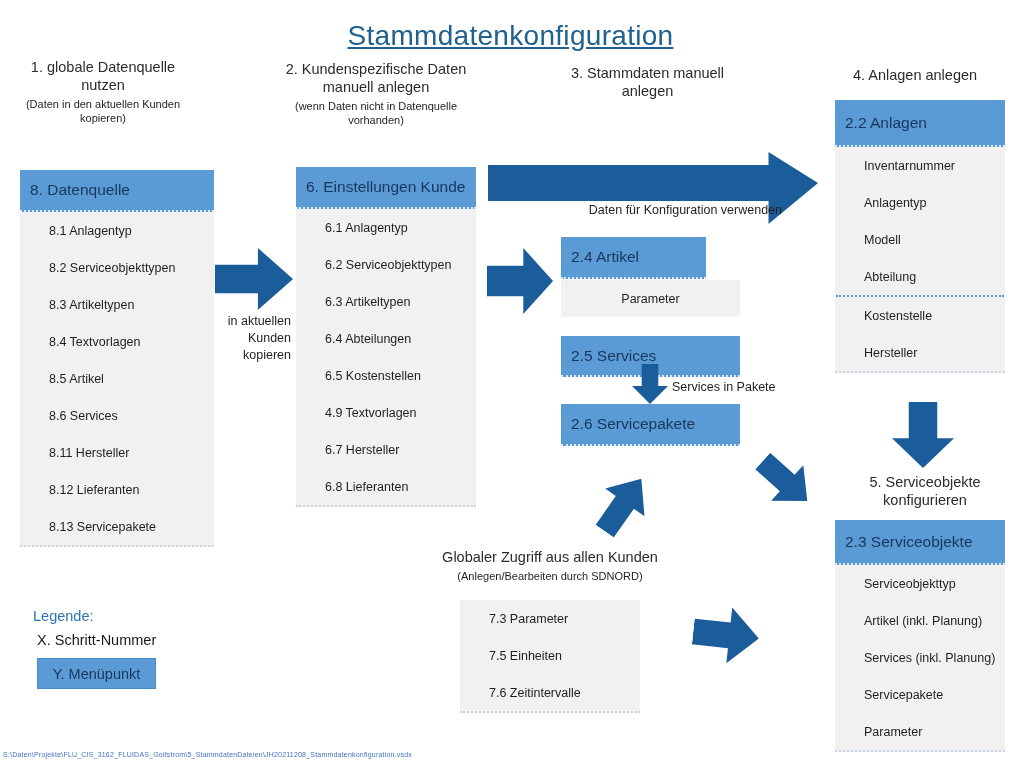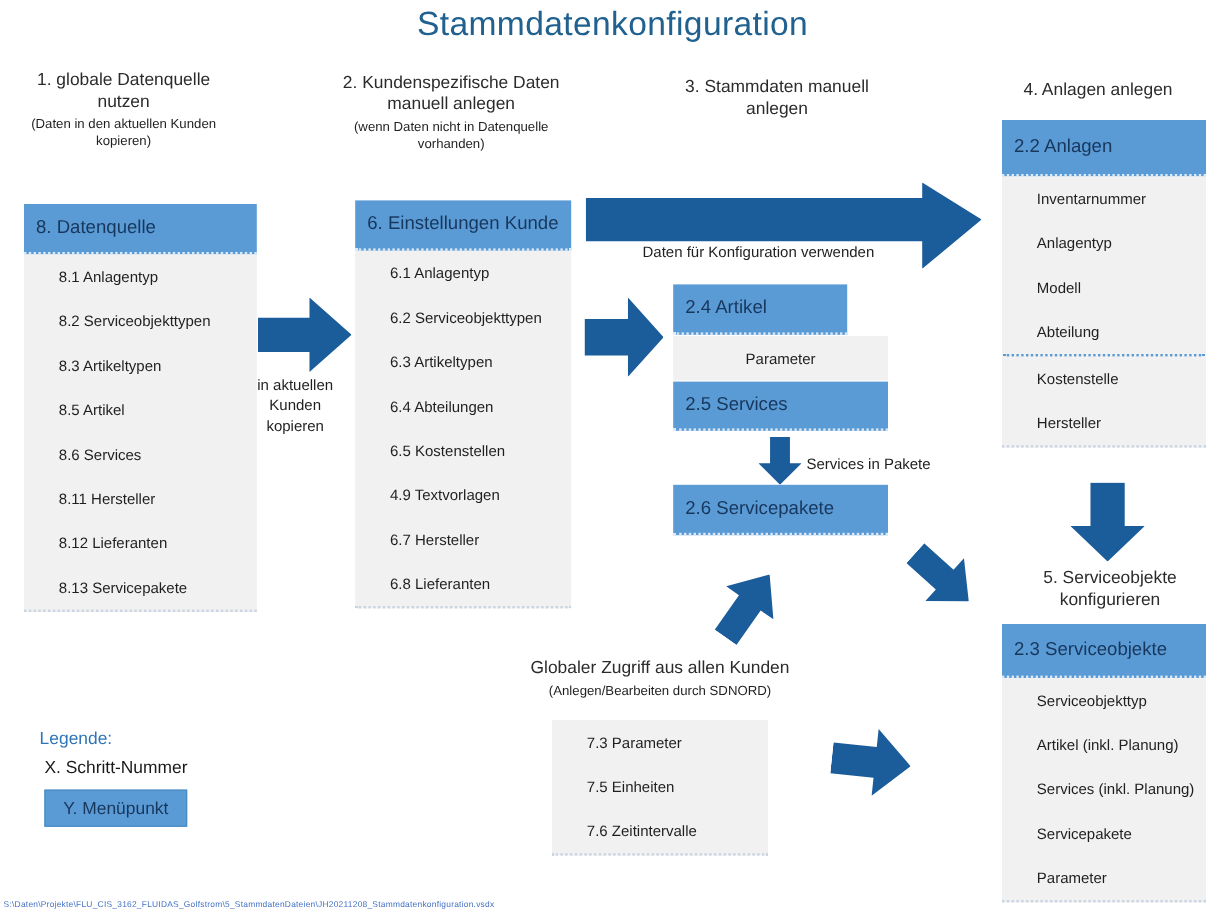--- a/index.html
+++ b/index.html
@@ -22,32 +22,32 @@
   .panel-body{background:var(--panel);border-bottom:2px dotted #c9d4e2;}
   .panel-item{height:37px;display:flex;align-items:center;padding-left:29px;font-size:12.5px;color:#1f1f1f;}
   .panel-divider{border-top:2px dotted #5B9BD5;height:0;margin:0 1px;}
   .bluebox{background:var(--accent);color:var(--hdrtext);font-size:15.5px;display:flex;align-items:center;padding-left:10px;border-bottom:2px dotted #dce9f7;}
   .graybox{background:var(--panel);display:flex;align-items:center;justify-content:center;font-size:12.5px;color:#1f1f1f;}
   .arrow{background:var(--arrow);}
   .arr-right{clip-path:polygon(0 27%,55% 27%,55% 0,100% 50%,55% 100%,55% 73%,0 73%);}
   .arr-down{clip-path:polygon(27% 0,73% 0,73% 55%,100% 55%,50% 100%,0 55%,27% 55%);}
   .arr-up{clip-path:polygon(50% 0,100% 45%,73% 45%,73% 100%,27% 100%,27% 45%,0 45%);}
   .arr-big{clip-path:polygon(0 18%,85% 18%,85% 0,100% 43%,85% 100%,85% 68%,0 68%);}
-  .small-label{font-size:12.5px;color:#1f1f1f;line-height:17px;text-align:center;}
+  .small-label{font-size:12.5px;color:#1f1f1f;line-height:17px;text-align:right;}
   .legend-title{font-size:14.5px;color:var(--legend);}
   .legend-text{font-size:14.5px;color:#1a1a1a;}
   .legend-box{background:var(--accent);color:var(--hdrtext);font-size:14.5px;display:flex;align-items:center;justify-content:center;border:1px solid #4a8bc4;}
   .footer-path{font-size:7px;color:var(--footer);letter-spacing:.2px;}
 </style>
 </head>
 <body>
 
 <div class="stage">
 
-  <div class="abs title" style="top:4px;left:0;">Stammdatenkonfiguration</div>
+  <div class="abs title" style="top:20px;left:0;text-decoration:underline;">Stammdatenkonfiguration</div>
 
   <div class="abs" style="left:13px;top:58px;width:180px;">
     <div class="h-col">1. globale Datenquelle nutzen</div>
     <div class="h-note">(Daten in den aktuellen Kunden kopieren)</div>
   </div>
   <div class="abs" style="left:276px;top:60px;width:200px;">
     <div class="h-col">2. Kundenspezifische Daten manuell anlegen</div>
     <div class="h-note" style="width:164px;margin:3px auto 0;">(wenn Daten nicht in Datenquelle vorhanden)</div>
   </div>
   <div class="abs" style="left:550px;top:64px;width:195px;">
@@ -57,20 +57,21 @@
     <div class="h-col">4. Anlagen anlegen</div>
   </div>
 
   <div class="abs" style="left:20px;top:170px;width:194px;">
     <div class="panel-header" style="height:40px;">8. Datenquelle</div>
     <div class="panel-body">
 
     <div class="panel-item">8.1 Anlagentyp</div>
         <div class="panel-item">8.2 Serviceobjekttypen</div>
         <div class="panel-item">8.3 Artikeltypen</div>
+        <div class="panel-item">8.4 Textvorlagen</div>
         <div class="panel-item">8.5 Artikel</div>
         <div class="panel-item">8.6 Services</div>
         <div class="panel-item">8.11 Hersteller</div>
         <div class="panel-item">8.12 Lieferanten</div>
         <div class="panel-item">8.13 Servicepakete</div>
       </div>
   </div>
 
   <div class="abs arrow arr-right" style="left:215px;top:248px;width:78px;height:62px;"></div>
   <div class="abs small-label" style="left:201px;top:313px;width:90px;">in aktuellen Kunden kopieren</div>
@@ -94,21 +95,21 @@
   <div class="abs small-label" style="left:482px;top:202px;width:300px;">Daten für Konfiguration verwenden</div>
 
   <div class="abs arrow arr-right" style="left:487px;top:248px;width:66px;height:66px;"></div>
 
   <div class="abs bluebox" style="left:561px;top:237px;width:145px;height:42px;">
       <span>2.4 Artikel</span>
     </div>
   <div class="abs graybox" style="left:561px;top:280px;width:179px;height:37px;">
       <span>Parameter</span>
     </div>
-  <div class="abs bluebox" style="left:561px;top:318px;width:179px;height:41px;">
+  <div class="abs bluebox" style="left:561px;top:336px;width:179px;height:41px;">
       <span>2.5 Services</span>
     </div>
   <div class="abs arrow arr-down" style="left:632px;top:364px;width:36px;height:40px;"></div>
   <div class="abs small-label" style="left:672px;top:379px;width:110px;text-align:left;">Services in Pakete</div>
   <div class="abs bluebox" style="left:561px;top:404px;width:179px;height:42px;">
       <span>2.6 Servicepakete</span>
     </div>
 
   <div class="abs" style="left:835px;top:100px;width:170px;">
     <div class="panel-header" style="height:45px;">2.2 Anlagen</div>

